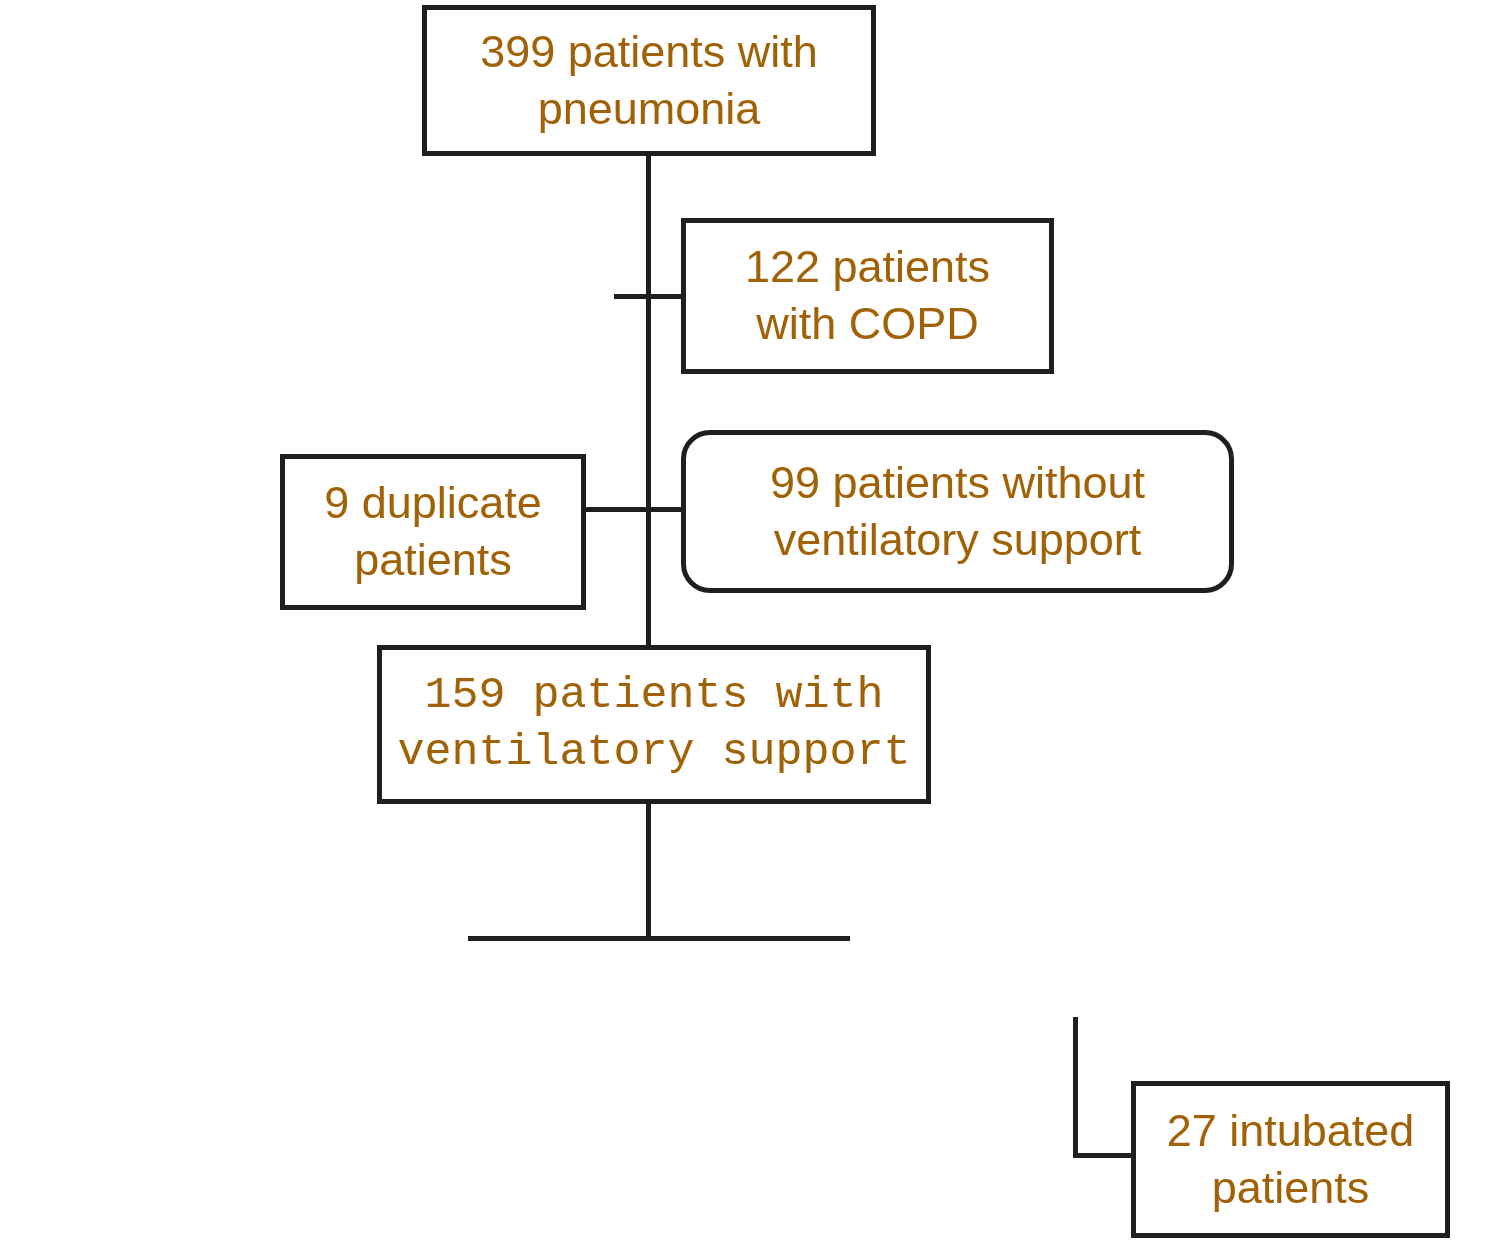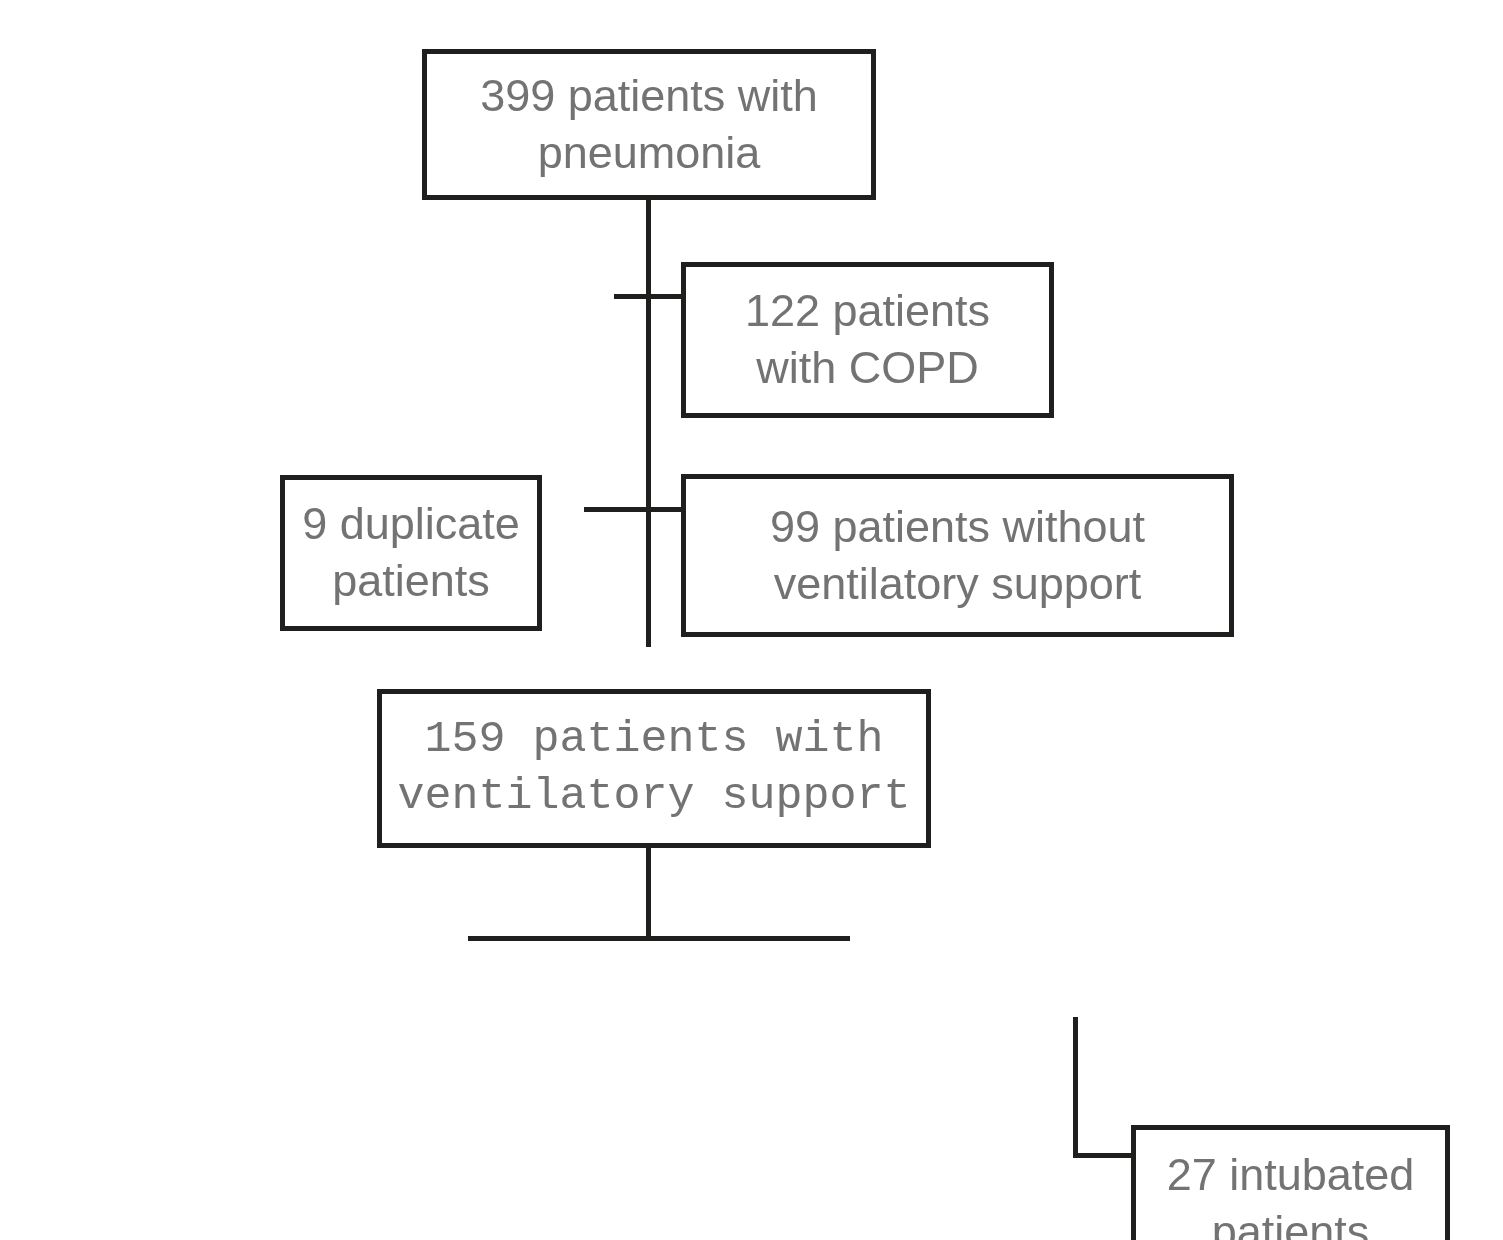--- a/index.html
+++ b/index.html
@@ -13,42 +13,41 @@
     height: 1240px;
     background: #ffffff;
     font-family: "Liberation Sans", "DejaVu Sans", sans-serif;
     overflow: hidden;
   }
   .node {
     position: absolute;
     box-sizing: border-box;
     border: 5px solid #1f1f1d;
     background: #ffffff;
-    color: #737373;
+    color: #a16207;
     display: flex;
     align-items: center;
     justify-content: center;
     text-align: center;
     font-size: 45px;
     line-height: 1.26;
     white-space: pre-line;
     letter-spacing: 0px;
-    margin-top: 44px;
   }
   .line {
     position: absolute;
     background: #1f1f1d;
   }
 
   
   #b-pneumonia { left: 422px; top: 5px;    width: 454px; height: 151px; }
   #b-dnio      { left: 83px;  top: 218px;  width: 533px; height: 156px; }
   #b-copd      { left: 681px; top: 218px;  width: 373px; height: 156px; }
-  #b-dup       { left: 280px; top: 431px;  width: 262px; height: 156px; }
-  #b-novent    { left: 681px; top: 430px;  width: 553px; height: 163px; }
+  #b-dup       { left: 280px; top: 454px;  width: 306px; height: 156px; }
+  #b-novent    { left: 681px; top: 430px;  width: 553px; height: 163px; border-radius: 29px; }
   #b-vent      { left: 377px; top: 645px;  width: 554px; height: 159px; font-family: Liberation Mono, monospace; }
   #b-mv        { left: 2px;   top: 861px;  width: 468px; height: 158px; }
   #b-niv       { left: 848px; top: 861px;  width: 460px; height: 158px; }
   #b-intub     { left: 1131px; top: 1081px; width: 319px; height: 157px; }
 
   
   #l-trunk-top    { left: 646px;  top: 154px;  width: 5px;   height: 493px; }
   #l-row1         { left: 614px;  top: 294px;  width: 69px;  height: 5px; }
   #l-row2         { left: 584px;  top: 507px;  width: 99px;  height: 5px; }
   #l-trunk-bottom { left: 646px;  top: 802px;  width: 5px;   height: 139px; }

